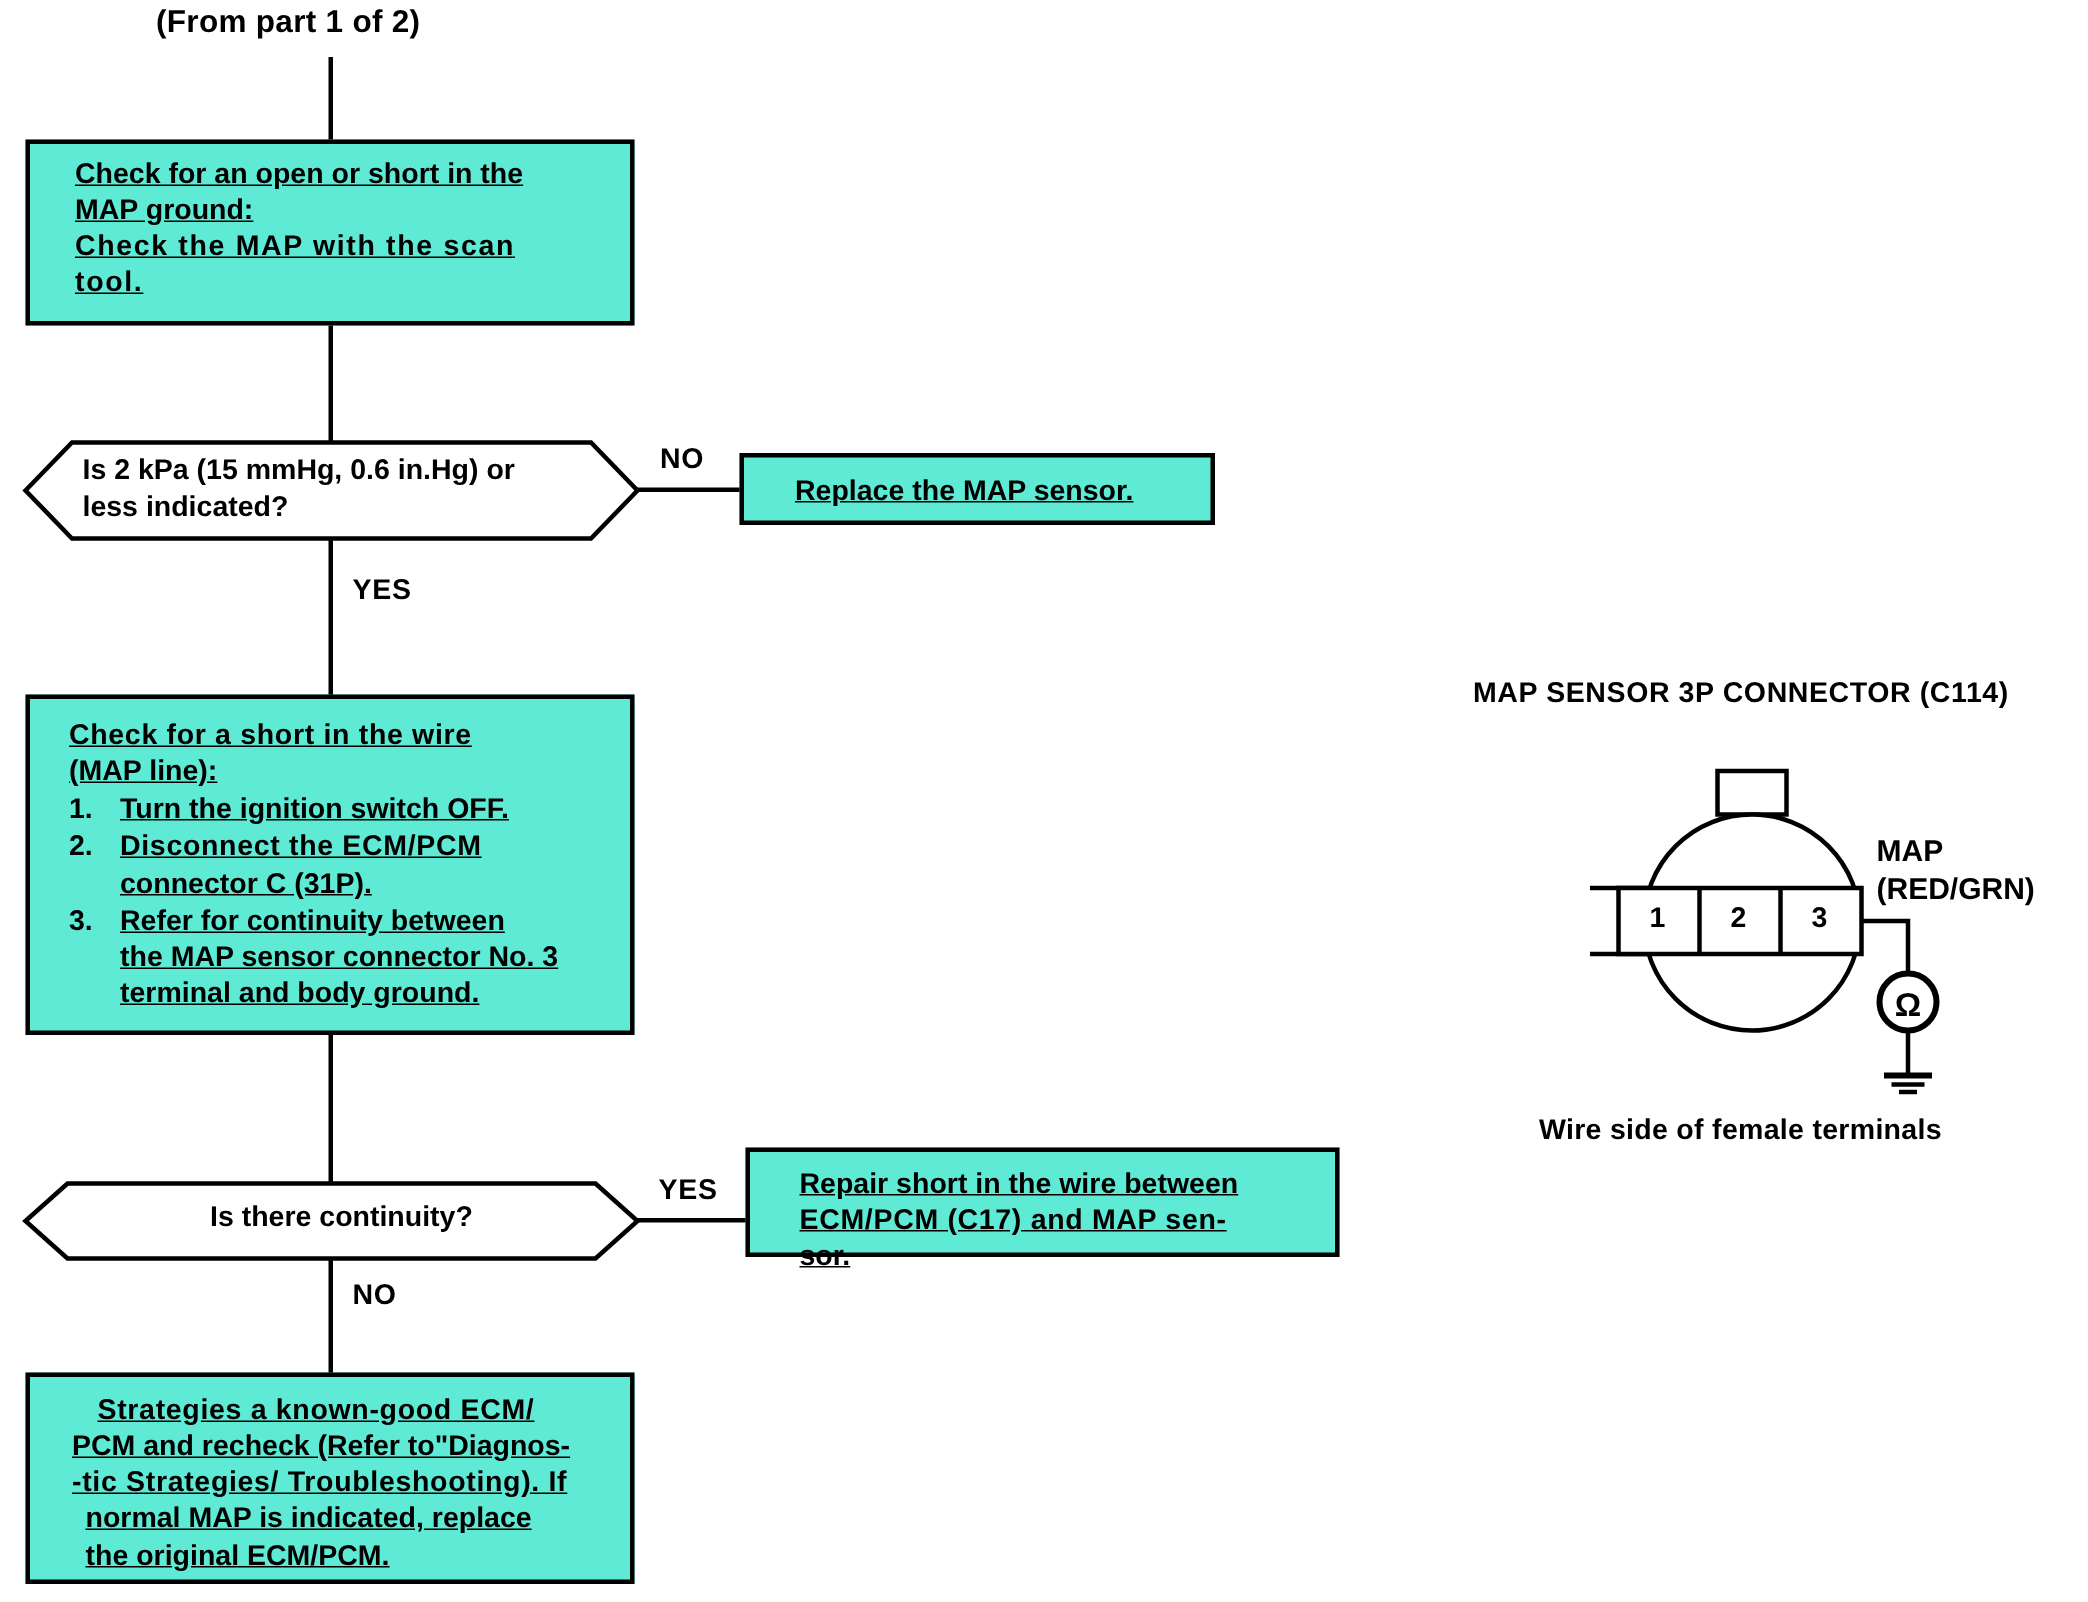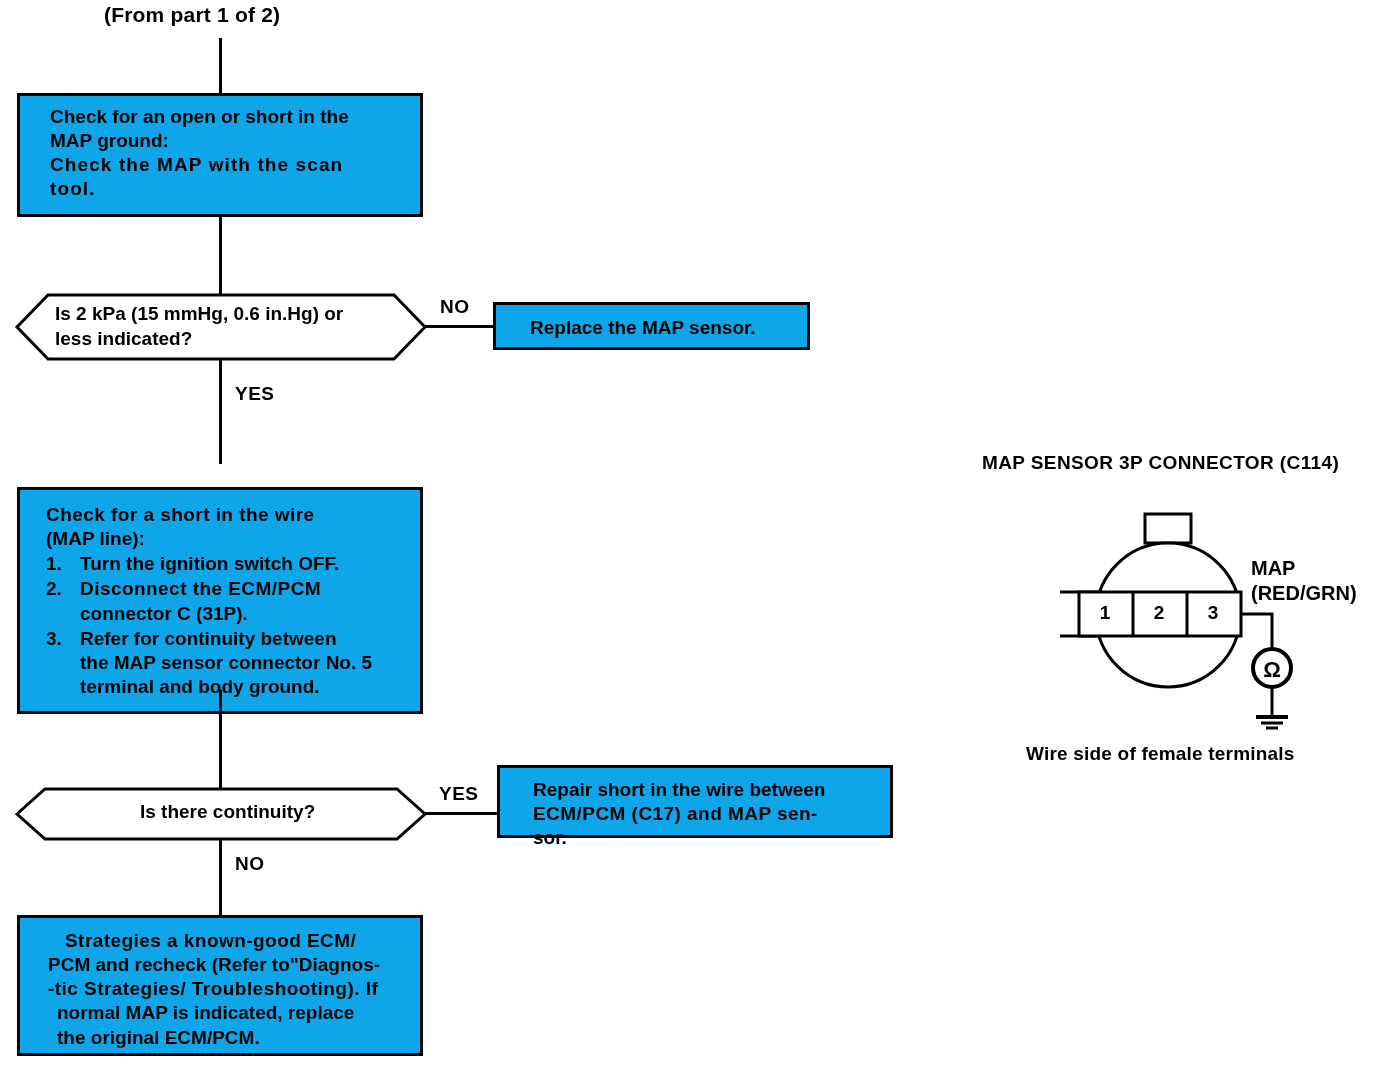--- a/index.html
+++ b/index.html
@@ -33,22 +33,23 @@
     white-space: nowrap;
   }
 
   
   .vline { background: #000; width: 3px; }
   .hline { background: #000; height: 3px; }
 
   
   .proc-box {
     border: 3px solid #000;
-    background: #0ea5e9;
+    background: #5eead4;
     box-sizing: border-box;
+    text-decoration: underline;
   }
   .proc-inner {
     padding: 9px 14px 6px 30px;
     font-size: 19px;
     font-weight: bold;
     line-height: 1.27;
   }
   .proc-inner.tight { padding-left: 26px; }
   .proc-inner.center-ish { padding-left: 34px; padding-top: 13px; }
   .spaced { letter-spacing: 1.1px; }
@@ -137,38 +138,38 @@
   <div class="abs hline" style="left:424px; top:325px; width:72px;"></div>
   <div class="abs flow-label" style="left:440px; top:296px;">NO</div>
 
   <div class="abs proc-box" style="left:493px; top:302px; width:317px; height:48px;">
     <div class="proc-inner center-ish" style="padding-top:11px;">Replace the MAP sensor.</div>
   </div>
 
   <div class="abs vline" style="left:219px; top:360px; height:104px;"></div>
   <div class="abs flow-label" style="left:235px; top:383px;">YES</div>
 
-  <div class="abs proc-box" style="left:17px; top:463px; width:406px; height:227px;margin-top:24px;">
+  <div class="abs proc-box" style="left:17px; top:463px; width:406px; height:227px;">
     <div class="proc-inner tight" style="padding-top:13px;">
       <div class="spaced-lite">Check for a short in the wire</div>
       <div>(MAP line):</div>
       <ul class="numlist">
         <li>
           <span class="num">1.</span>
           <span>Turn the ignition switch OFF.</span>
         </li>
         <li>
           <span class="num">2.</span>
           <span class="spaced-lite">Disconnect  the  ECM/PCM</span>
           <div>connector C (31P).</div>
         </li>
         <li>
           <span class="num">3.</span>
           <span>Refer for continuity between</span>
-          <div>the MAP sensor connector No. 5</div>
+          <div>the MAP sensor connector No. 3</div>
           <div>terminal and body ground.</div>
         </li>
       </ul>
     </div>
   </div>
 
   <div class="abs vline" style="left:219px; top:690px; height:100px;"></div>
 
   <div class="abs hex-wrap" style="left:14px; top:786px; width:414px; height:56px;">
     <svg class="hex-svg" width="414" height="56" viewBox="0 0 414 56">

